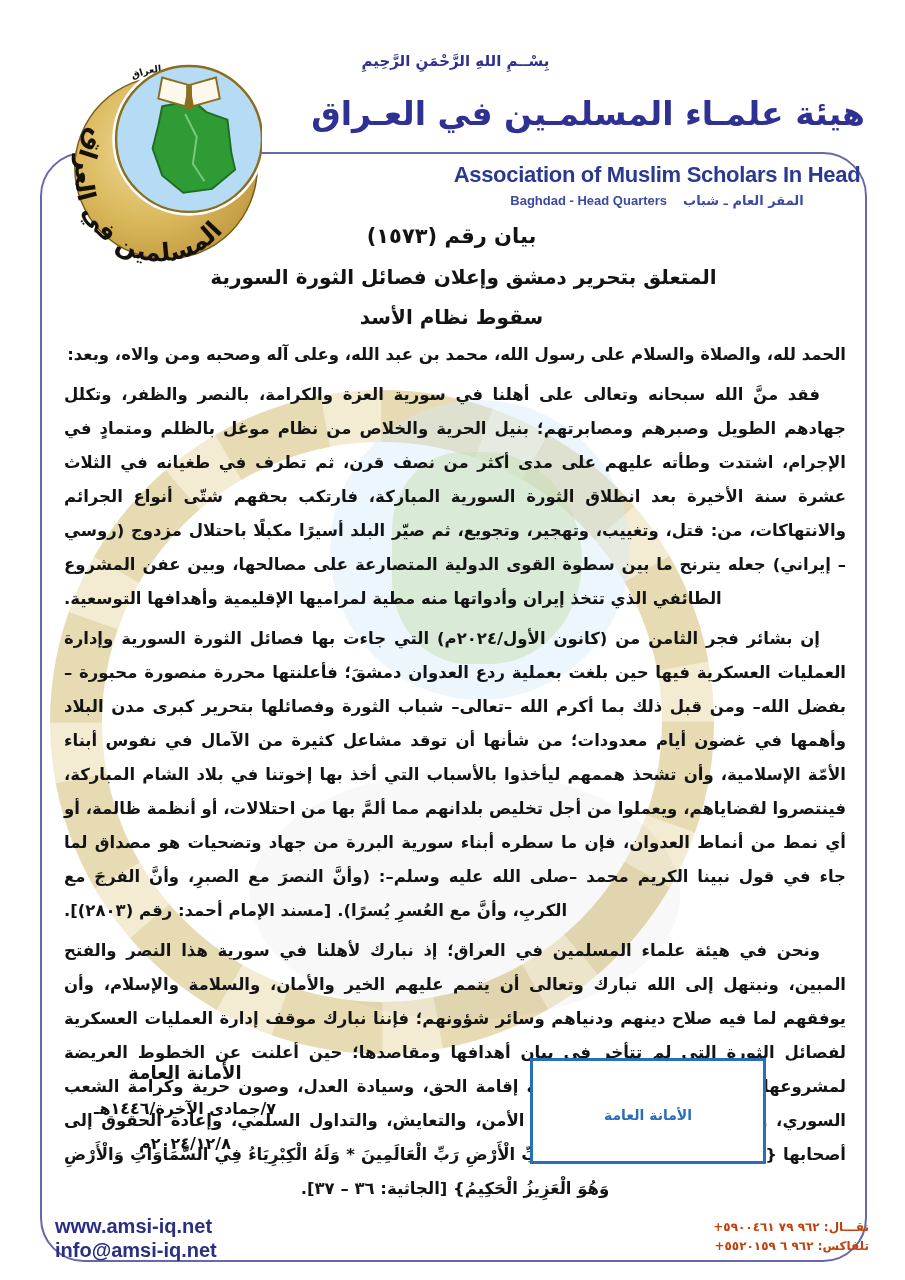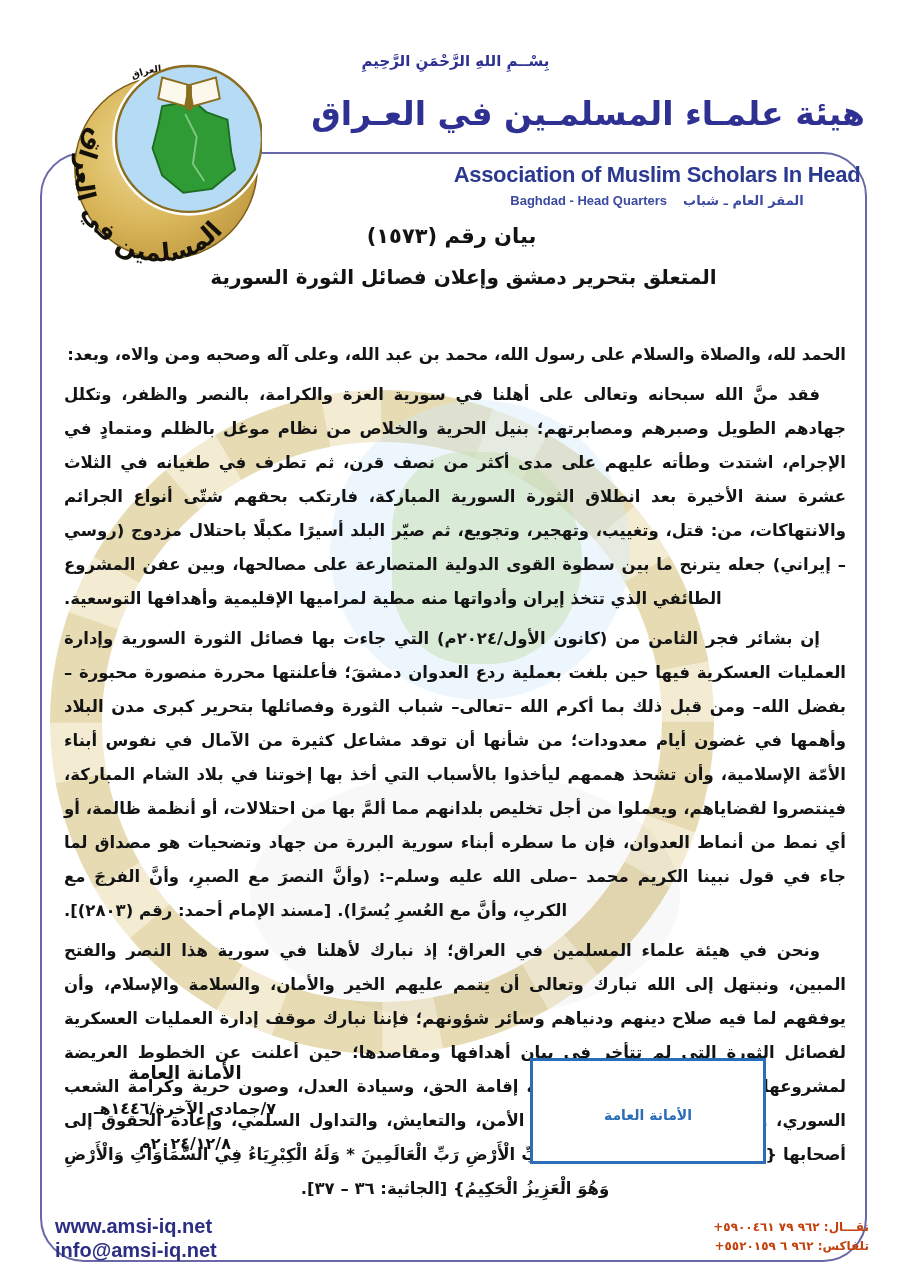--- a/index.html
+++ b/index.html
@@ -128,20 +128,21 @@
   <div class="org-en">Association of Muslim Scholars In Head</div>
   <div class="hq-line">
     <span class="hq-en">Baghdad - Head Quarters</span>
     <span class="hq-ar">المقر العام ـ شباب</span>
   </div>
 </div>
 
 <div class="headings">
   <p class="h-num">بيان رقم (١٥٧٣)</p>
   <p class="h-subject">المتعلق بتحرير دمشق وإعلان فصائل الثورة السورية</p>
+  <p class="h-sub">سقوط نظام الأسد</p>
 </div>
 
 <div class="body-text">
   <p class="p-noindent">الحمد لله، والصلاة والسلام على رسول الله، محمد بن عبد الله، وعلى آله وصحبه ومن والاه، وبعد:</p>
   <p class="p-indent last-left">فقد منَّ الله سبحانه وتعالى على أهلنا في سورية العزة والكرامة، بالنصر والظفر، وتكلل جهادهم الطويل وصبرهم ومصابرتهم؛ بنيل الحرية والخلاص من نظام موغل بالظلم ومتمادٍ في الإجرام، اشتدت وطأته عليهم على مدى أكثر من نصف قرن، ثم تطرف في طغيانه في الثلاث عشرة سنة الأخيرة بعد انطلاق الثورة السورية المباركة، فارتكب بحقهم شتّى أنواع الجرائم والانتهاكات، من: قتل، وتغييب، وتهجير، وتجويع، ثم صيّر البلد أسيرًا مكبلًا باحتلال مزدوج (روسي – إيراني) جعله يترنح ما بين سطوة القوى الدولية المتصارعة على مصالحها، وبين عفن المشروع الطائفي الذي تتخذ إيران وأدواتها منه مطية لمراميها الإقليمية وأهدافها التوسعية.</p>
   <p class="p-indent last-left">إن بشائر فجر الثامن من (كانون الأول/٢٠٢٤م) التي جاءت بها فصائل الثورة السورية وإدارة العمليات العسكرية فيها حين بلغت بعملية ردع العدوان دمشقَ؛ فأعلنتها محررة منصورة محبورة –بفضل الله– ومن قبل ذلك بما أكرم الله –تعالى– شباب الثورة وفصائلها بتحرير كبرى مدن البلاد وأهمها في غضون أيام معدودات؛ من شأنها أن توقد مشاعل كثيرة من الآمال في نفوس أبناء الأمّة الإسلامية، وأن تشحذ هممهم ليأخذوا بالأسباب التي أخذ بها إخوتنا في بلاد الشام المباركة، فينتصروا لقضاياهم، ويعملوا من أجل تخليص بلدانهم مما ألمَّ بها من احتلالات، أو أنظمة ظالمة، أو أي نمط من أنماط العدوان، فإن ما سطره أبناء سورية البررة من جهاد وتضحيات هو مصداق لما جاء في قول نبينا الكريم محمد –صلى الله عليه وسلم–: (وأنَّ النصرَ مع الصبرِ، وأنَّ الفرجَ مع الكربِ، وأنَّ مع العُسرِ يُسرًا). [مسند الإمام أحمد: رقم (٢٨٠٣)].</p>
   <p class="p-indent last-center">ونحن في هيئة علماء المسلمين في العراق؛ إذ نبارك لأهلنا في سورية هذا النصر والفتح المبين، ونبتهل إلى الله تبارك وتعالى أن يتمم عليهم الخير والأمان، والسلامة والإسلام، وأن يوفقهم لما فيه صلاح دينهم ودنياهم وسائر شؤونهم؛ فإننا نبارك موقف إدارة العمليات العسكرية لفصائل الثورة التي لم تتأخر في بيان أهدافها ومقاصدها؛ حين أعلنت عن الخطوط العريضة لمشروعها وهي تبشر بعهد جديد سمته إقامة الحق، وسيادة العدل، وصون حرية وكرامة الشعب السوري، والتأكيد على المحافظة على الأمن، والتعايش، والتداول السلمي، وإعادة الحقوق إلى أصحابها {فَلِلَّهِ الْحَمْدُ رَبِّ السَّمَاوَاتِ وَرَبِّ الْأَرْضِ رَبِّ الْعَالَمِينَ * وَلَهُ الْكِبْرِيَاءُ فِي السَّمَاوَاتِ وَالْأَرْضِ وَهُوَ الْعَزِيزُ الْحَكِيمُ} [الجاثية: ٣٦ – ٣٧].</p>
 </div>
 
 <div class="sig-block">

